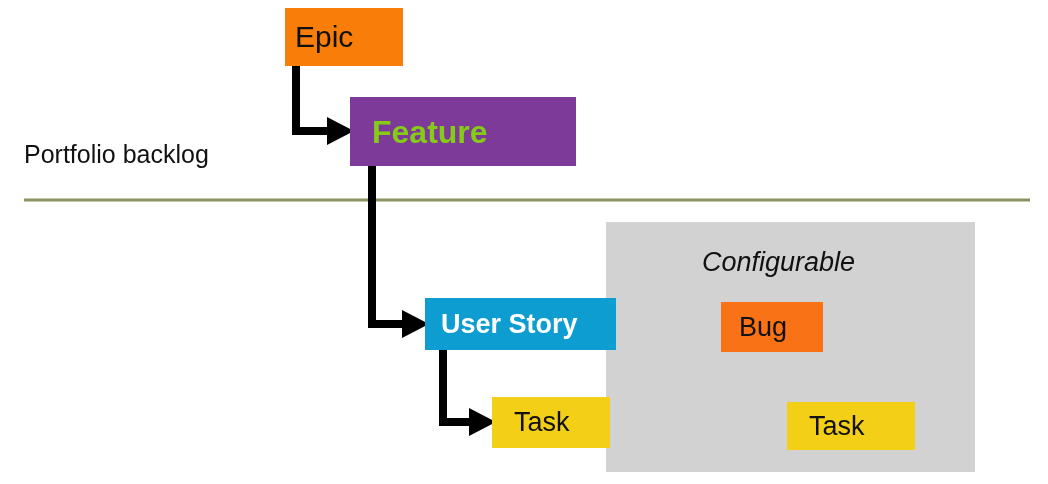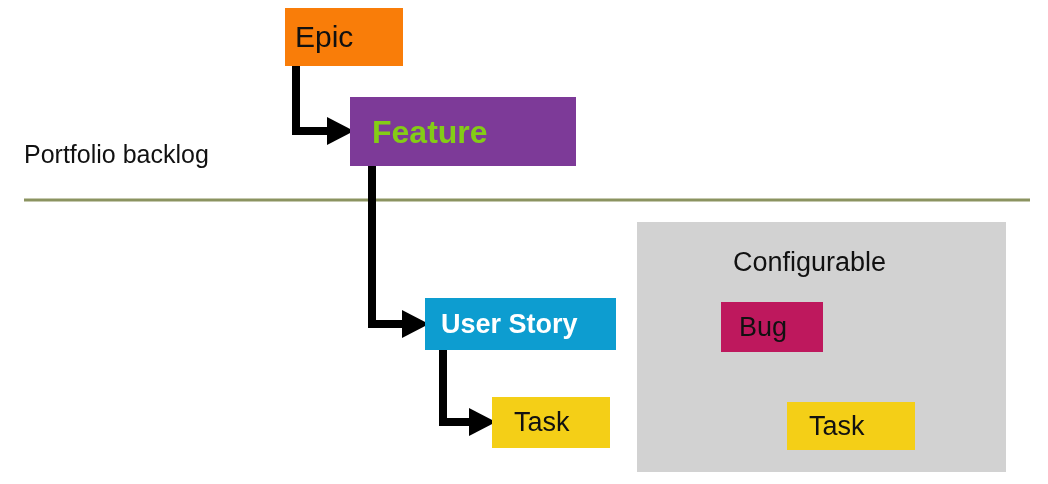--- a/index.html
+++ b/index.html
@@ -80,36 +80,37 @@
   }
   #node-task .node-label {
     color: #111111;
     font-size: 27px;
     font-weight: 400;
   }
 
   
   #group-configurable {
     position: absolute;
-    left: 637px; top: 222px; width: 369px; height: 250px;
+    left: 606px; top: 222px; width: 369px; height: 250px;
     background: #d2d2d2;
+    font-style: italic;
   }
   #group-configurable-title {
     position: absolute;
     left: 0; top: 27px; width: 345px;
     text-align: center;
     color: #111111;
     font-size: 27px;
     font-weight: 400;
     line-height: 1;
   }
 
   #node-bug {
     left: 721px; top: 302px; width: 102px; height: 50px;
-    background: #be185d;
+    background: #f97316;
     padding-left: 18px;
   }
   #node-bug .node-label {
     color: #111111;
     font-size: 27px;
     font-weight: 400;
   }
 
   #node-task-config {
     left: 787px; top: 402px; width: 128px; height: 48px;

